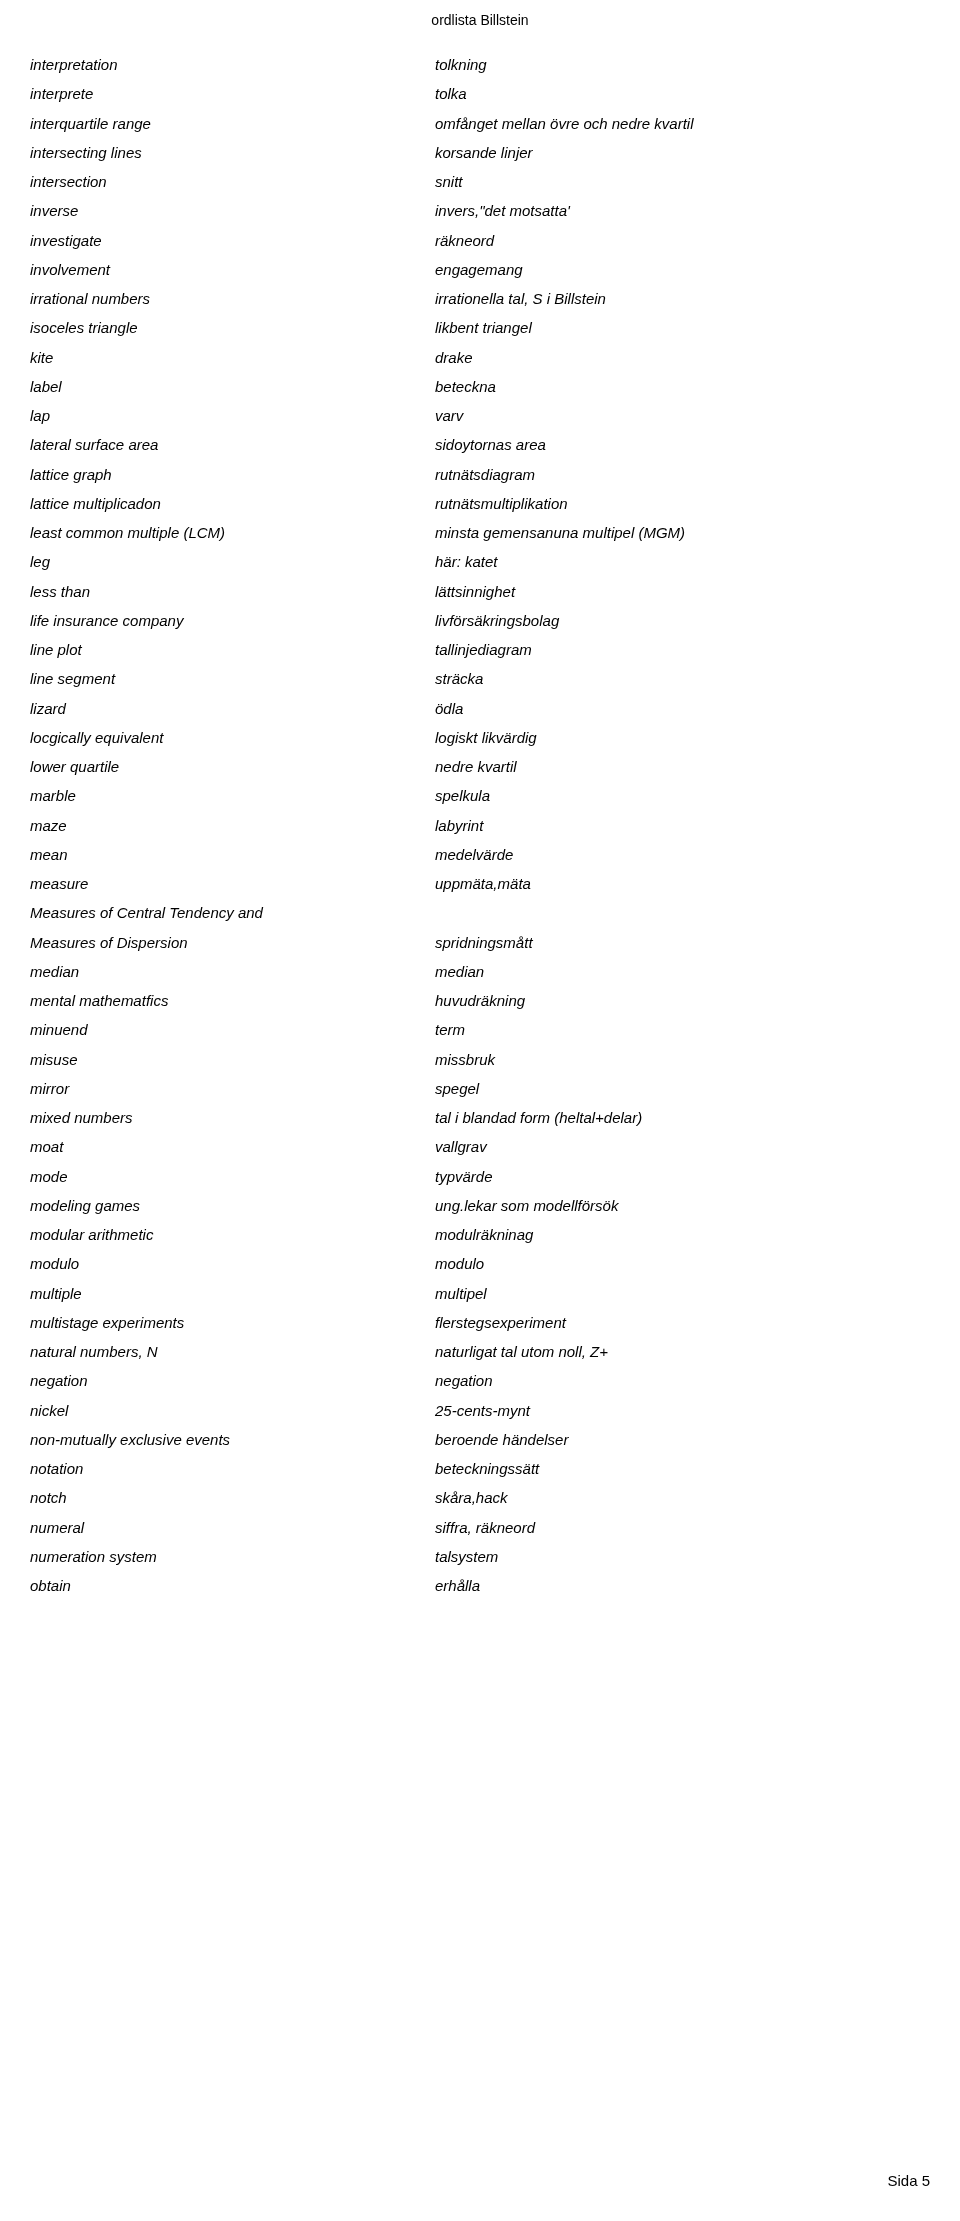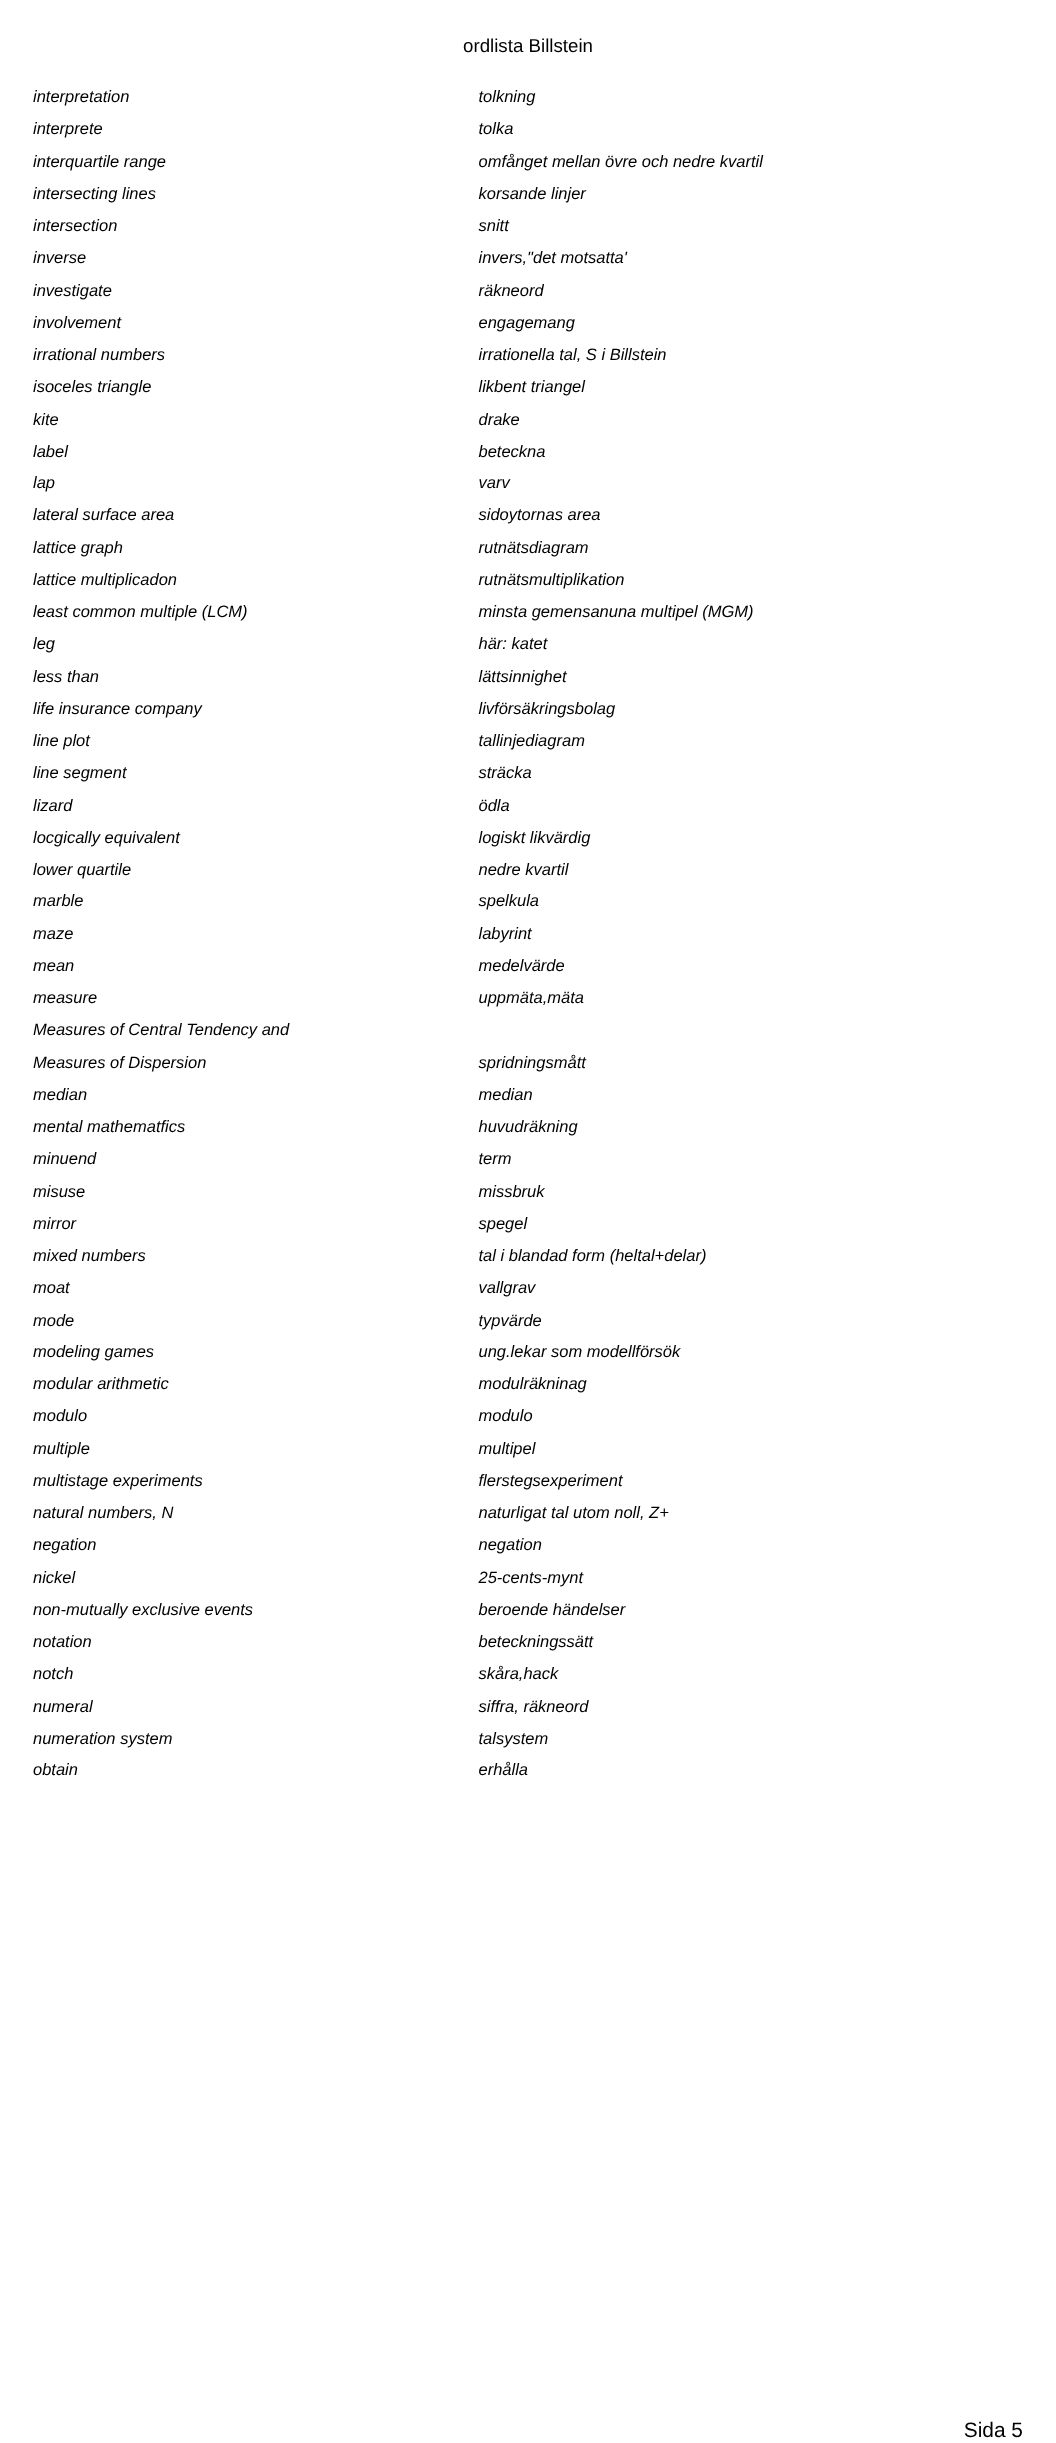--- a/index.html
+++ b/index.html
@@ -11,23 +11,23 @@
       background: #ffffff;
       font-family: Arial, sans-serif;
       font-size: 15px;
       color: #000000;
       width: 960px;
       min-height: 2221px;
       position: relative;
     }
     .page-title {
       text-align: center;
-      font-size: 17px;
+      font-size: 14px;
       font-weight: normal;
-      padding: 32px 0 22px 0;
+      padding: 12px 0 22px 0;
     }
     .content {
       padding: 0 30px 60px 30px;
       font-style: italic;
     }
     .word-table {
       width: 100%;
       border-collapse: collapse;
     }
     .word-table tr td {
@@ -37,23 +37,23 @@
     }
     .word-table tr td:first-child {
       width: 45%;
       padding-right: 20px;
     }
     .word-table tr td:last-child {
       width: 55%;
     }
     .page-footer {
       position: absolute;
-      bottom: 0;
+      bottom: 32px;
       right: 30px;
-      font-size: 19px;
+      font-size: 15px;
       margin-left: 20px;
     }
   </style>
 </head>
 <body>
 
 <div class="page-title">
   <span>ordlista Billstein</span>
 </div>
 

